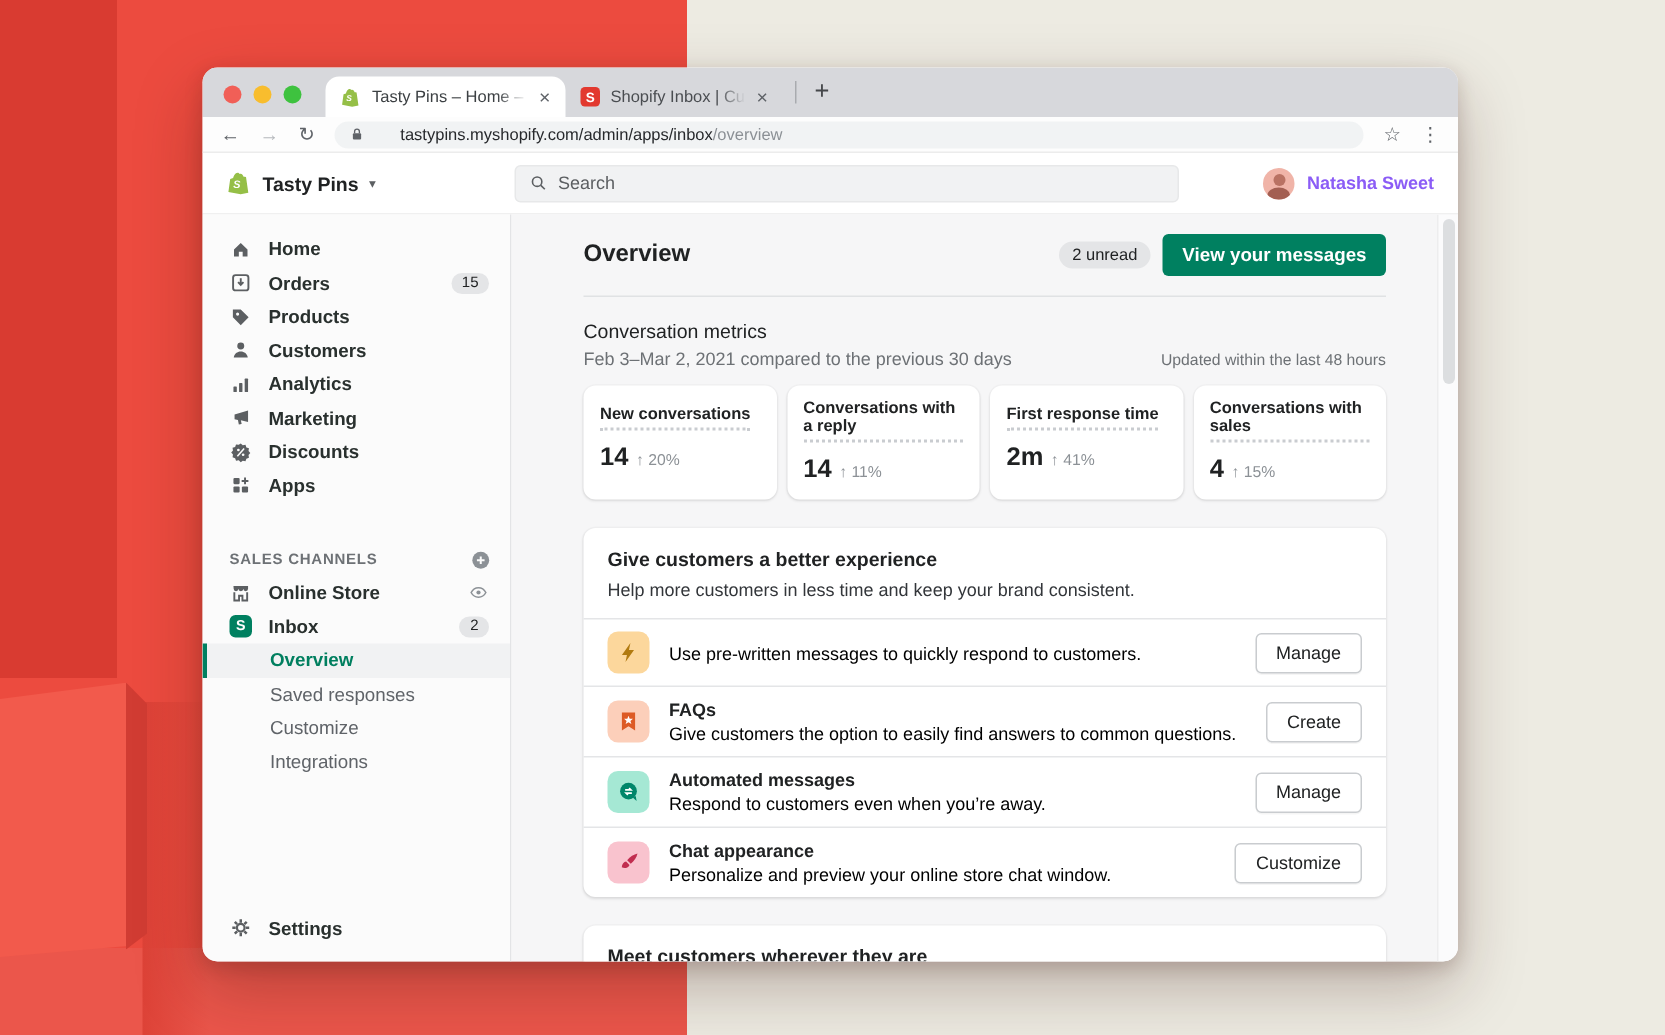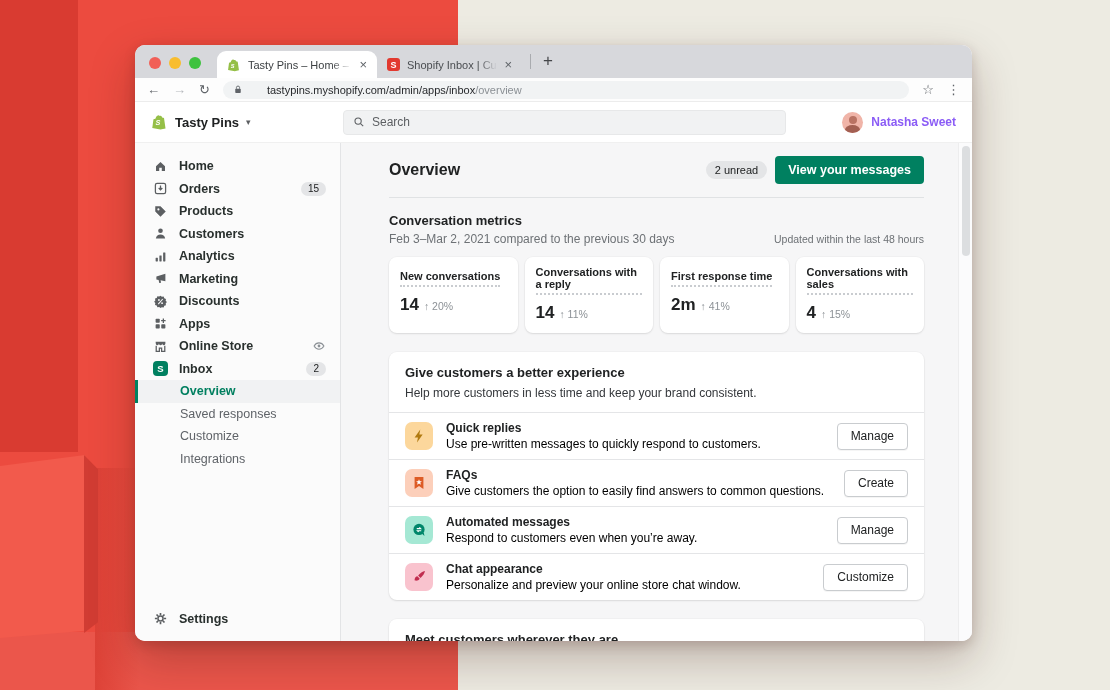--- a/index.html
+++ b/index.html
@@ -75,21 +75,21 @@
   .scrollthumb { position:absolute; right:2.5px; top:3px; width:8px; height:110px; border-radius:4px; background:#dcdee0; }
   .container { width:535px; margin:0 auto; padding-top:13px; }
 
   .page-head { display:flex; align-items:center; }
   .page-title { font-size:16px; font-weight:bold; color:#202223; flex:1; }
   .unread-pill { background:#e4e5e7; border-radius:10px; font-size:11px; color:#202223; padding:3px 9px; margin-right:8px; }
   .primary-btn { background:#008060; color:#fff; font-size:12.5px; font-weight:bold; border:none; border-radius:4px; padding:7px 13px; cursor:pointer; font-family:inherit; }
   .head-divider { border:none; border-top:1px solid #e0e2e4; margin-top:13px; }
 
   .metrics { margin-top:15px; }
-  .metrics h2 { font-size:13px; font-weight:bold; color:#202223; }
+  .metrics h2 { font-size:13px; font-weight:normal; color:#202223; }
   .metrics .subrow { display:flex; align-items:baseline; margin-top:4px; }
   .metrics .subtitle { font-size:12px; color:#6d7175; flex:1; }
   .metrics .updated { font-size:10.5px; color:#6d7175; }
   .metric-cards { margin-top:11px; display:grid; grid-template-columns:repeat(4,1fr); gap:7px; }
   .mcard { background:#fff; border-radius:8px; box-shadow:0 1px 2px rgba(0,0,0,.1), 0 0 0 1px rgba(0,0,0,.02); padding:9px 11px 10px; }
   .mcard .mlabel { display:inline-block; font-size:11px; font-weight:bold; color:#202223; border-bottom:2px dotted #c9ccd0; padding-bottom:3px; cursor:help; }
   .mcard .mvalue-row { margin-top:8px; display:flex; align-items:baseline; gap:5px; }
   .mcard .mvalue { font-size:17px; font-weight:bold; color:#202223; }
   .mcard .mdelta { font-size:10.5px; color:#8c9196; }
 
@@ -261,20 +261,29 @@
             <svg viewBox="0 0 20 20">
               <rect x="3.5" y="3.5" width="5.5" height="5.5" rx="1" fill="currentColor"></rect>
               <rect x="3.5" y="11" width="5.5" height="5.5" rx="1" fill="currentColor"></rect>
               <rect x="11" y="11" width="5.5" height="5.5" rx="1" fill="currentColor"></rect>
               <path d="M13.8 3.2v6M10.8 6.2h6" stroke="currentColor" stroke-width="1.7"></path>
             </svg>
           </span>
         <span class="lbl">Apps</span>
       </div>
 
+      <div class="section-head">
+        <span class="lbl">SALES CHANNELS</span>
+        <span class="plus-circle">
+            <svg width="15" height="15" viewBox="0 0 20 20">
+              <circle cx="10" cy="10" r="7.5" fill="#8c9196"></circle>
+              <path d="M10 6.6v6.8M6.6 10h6.8" stroke="#fbfbfb" stroke-width="1.8"></path>
+            </svg>
+          </span>
+      </div>
 
       <div class="side-item">
         <span class="icn">
             <svg viewBox="0 0 20 20">
               <path d="M3.5 3.5h13v2.6a2.1 2.1 0 0 1-4.2 0 2.2 2.2 0 0 1-4.4 0 2.1 2.1 0 0 1-4.2 0z" fill="currentColor"></path>
               <path d="M4.3 9v7.5h4.2v-4.3h3v4.3h4.2V9" fill="none" stroke="currentColor" stroke-width="1.7"></path>
             </svg>
           </span>
         <span class="lbl">Online Store</span>
         <span class="trail-icn">
@@ -366,21 +375,20 @@
             <h3>Give customers a better experience</h3>
             <p>Help more customers in less time and keep your brand consistent.</p>
           </div>
           <div class="feature-row">
             <span class="feat-icon icon-bg-0">
                 <svg viewBox="0 0 20 20">
                   <path d="M11.6 2 4.5 12h4.2l-1.2 6 7.1-10h-4.2z" fill="currentColor"></path>
                 </svg>
               </span>
             <div class="feat-text">
-              <div class="feat-title">Quick replies</div>
               <div class="feat-desc">Use pre-written messages to quickly respond to customers.</div>
             </div>
             <button class="secondary-btn">Manage</button>
           </div>
           <div class="feature-row">
             <span class="feat-icon icon-bg-1">
                 <svg viewBox="0 0 20 20">
                   <path d="M4.5 2.5h11v15l-5.5-3.6-5.5 3.6z" fill="currentColor"></path>
                   <path d="M10 5.2l1 2.5 2.7.1-2.1 1.7.8 2.6L10 10.6l-2.4 1.5.8-2.6-2.1-1.7 2.7-.1z" fill="#fff"></path>
                 </svg>

